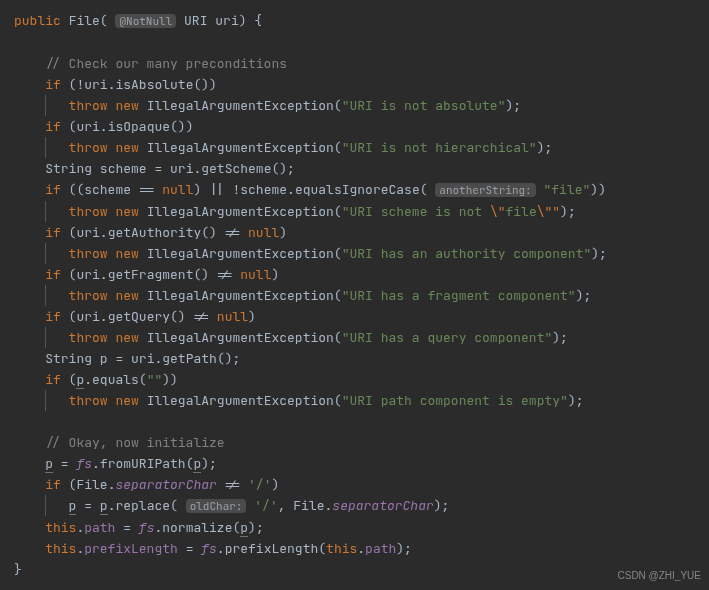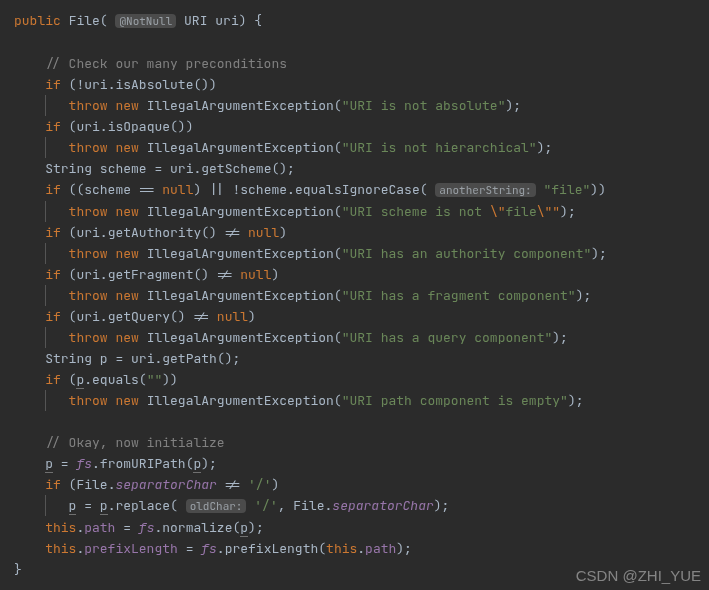--- a/index.html
+++ b/index.html
@@ -38,21 +38,21 @@
     vertical-align: top;
     margin-right: -1px;
   }
   .underline { border-bottom: 1px solid #707070; }
   .watermark {
     position: absolute;
     right: 8px;
     bottom: 4px;
     color: #dcdcdc;
     opacity: 0.5;
-    font-size: 15px;
+    font-size: 10px;
     font-family: sans-serif;
   }
 </style>
 </head>
 <body>
 
 <div class="code"><span><span class="kw">public</span> <span>File</span>( <span class="paramhint">@NotNull</span> <span>URI</span> <span>uri</span>) {</span>
 
 <span>    <span class="cmt">// Check our many preconditions</span></span>
 <span>    <span class="kw">if</span> (!<span>uri</span>.<span>isAbsolute</span>())</span>

